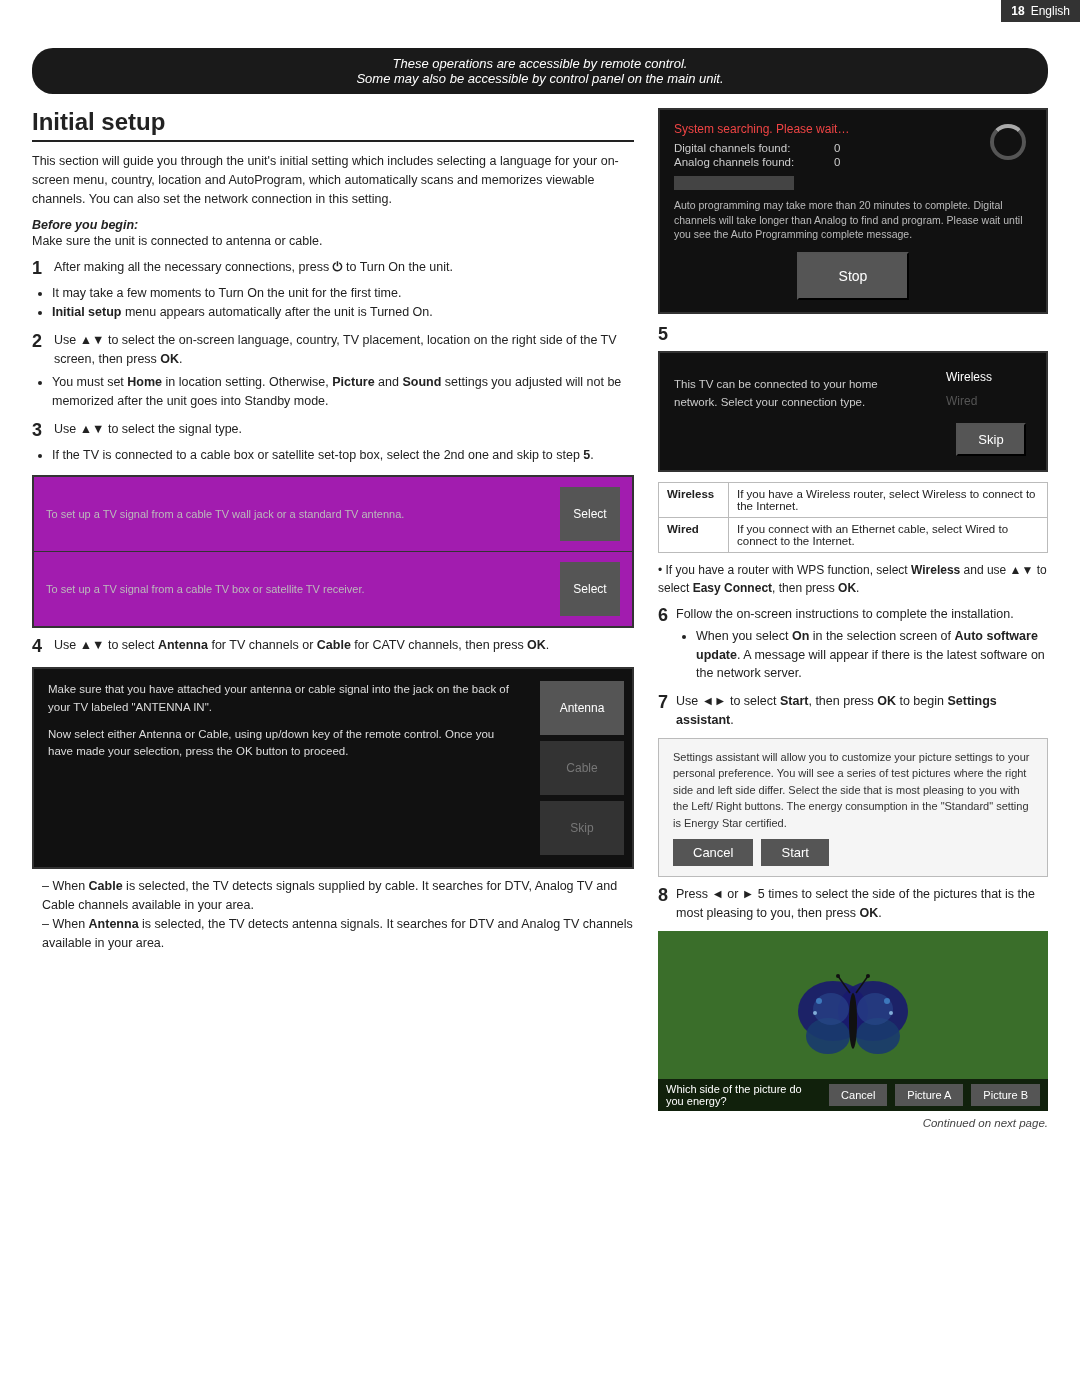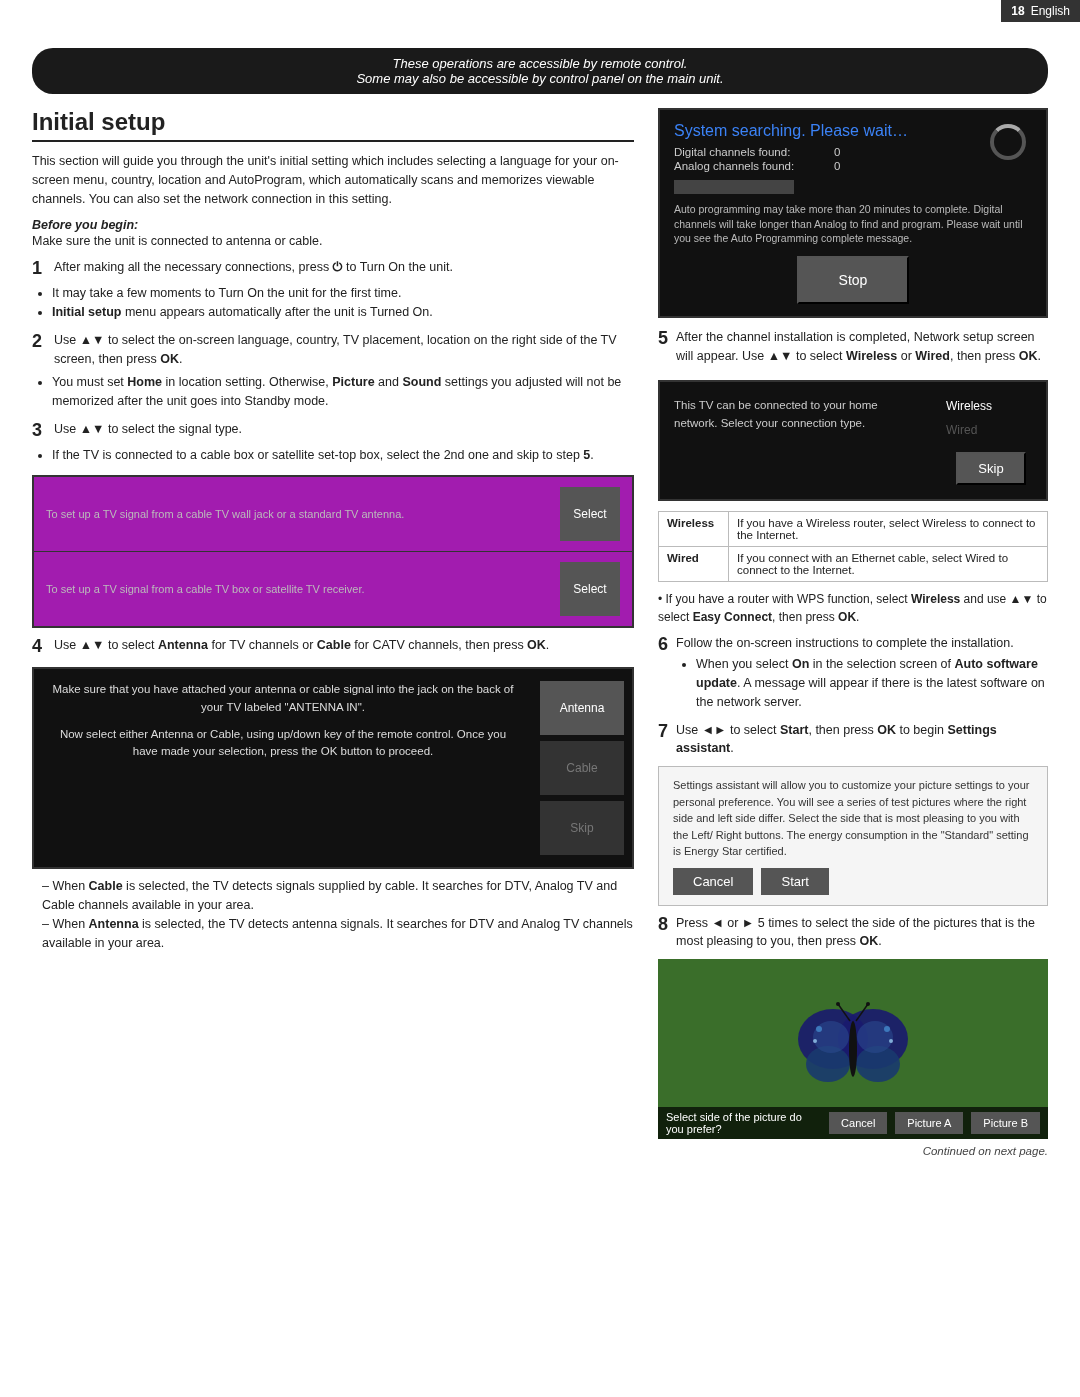--- a/index.html
+++ b/index.html
@@ -135,21 +135,20 @@
       padding: 0;
       position: relative;
       display: flex;
     }
     .tv-screen-left {
       padding: 12px 14px;
       flex: 1;
       font-size: 11.5px;
       line-height: 1.5;
       color: #ddd;
-      text-align: center;
     }
     .tv-screen-right {
       width: 100px;
       display: flex;
       flex-direction: column;
       gap: 6px;
       padding: 12px 8px;
       justify-content: flex-start;
     }
     .tv-btn {
@@ -174,22 +173,22 @@
     
     
     .scan-screen {
       background: #111;
       border: 2px solid #333;
       padding: 12px 14px;
       margin-bottom: 10px;
       position: relative;
     }
     .scan-screen-title {
-      color: #3b82f6;
-      font-size: 16px;
+      color: #ef4444;
+      font-size: 12px;
       margin-bottom: 6px;
     }
     .scan-screen-row {
       display: flex;
       color: #ccc;
       font-size: 11.5px;
       margin-bottom: 2px;
     }
     .scan-screen-row span:first-child {
       min-width: 160px;
@@ -241,20 +240,21 @@
       border: 2px solid #333;
       display: flex;
       margin-bottom: 10px;
     }
     .network-screen-left {
       flex: 1;
       padding: 14px 14px;
       color: #ccc;
       font-size: 11.5px;
       line-height: 1.6;
+      margin-top: 8px;
     }
     .network-screen-right {
       width: 110px;
       padding: 14px 10px;
       display: flex;
       flex-direction: column;
       gap: 4px;
     }
     .network-option {
       color: #fff;
@@ -501,23 +501,20 @@
         <div class="scan-loading-circle"></div>
         <div class="scan-progress-bar"></div>
         <div class="scan-desc">Auto programming may take more than 20 minutes to complete. Digital channels will take longer than Analog to find and program. Please wait until you see the Auto Programming complete message.</div>
         <div class="scan-btn-row">
           <button class="scan-stop-btn">Stop</button>
         </div>
       </div>
 
       <div class="step-right-row">
         <span class="step-right-num">5</span>
-        <span class="step5-text">
-          After the channel installation is completed, Network setup screen will appear. Use ▲▼ to select <b>Wireless</b> or <b>Wired</b>, then press <b>OK</b>.
-        </span>
       </div>
 
       <div class="network-screen">
         <div class="network-screen-left">This TV can be connected to your home network. Select your connection type.</div>
         <div class="network-screen-right">
           <div class="network-option">Wireless</div>
           <div class="network-option dim">Wired</div>
           <div class="network-skip-row" style="margin-top:auto;">
             <button class="network-skip-btn">Skip</button>
           </div>
@@ -595,21 +592,21 @@
 
             <line x1="57" y1="22" x2="45" y2="5" stroke="#111" stroke-width="1.5"></line>
             <line x1="63" y1="22" x2="75" y2="5" stroke="#111" stroke-width="1.5"></line>
             <circle cx="45" cy="5" r="2" fill="#111"></circle>
             <circle cx="75" cy="5" r="2" fill="#111"></circle>
           </svg>
 
           <div style="position:absolute;inset:0;background:linear-gradient(120deg,#2a5a18 0%,#3a8a22 40%,#5aaa30 70%,#2a6a18 100%);z-index:-1;"></div>
         </div>
         <div class="which-side-bar">
-          <span class="which-side-text">Select side of the picture do you prefer?</span>
+          <span class="which-side-text">Which side of the picture do you energy?</span>
           <button class="picture-btn">Cancel</button>
           <button class="picture-btn">Picture A</button>
           <button class="picture-btn">Picture B</button>
         </div>
       </div>
 
       <div class="continued">Continued on next page.</div>
     </div>
   </div>
 </div>

